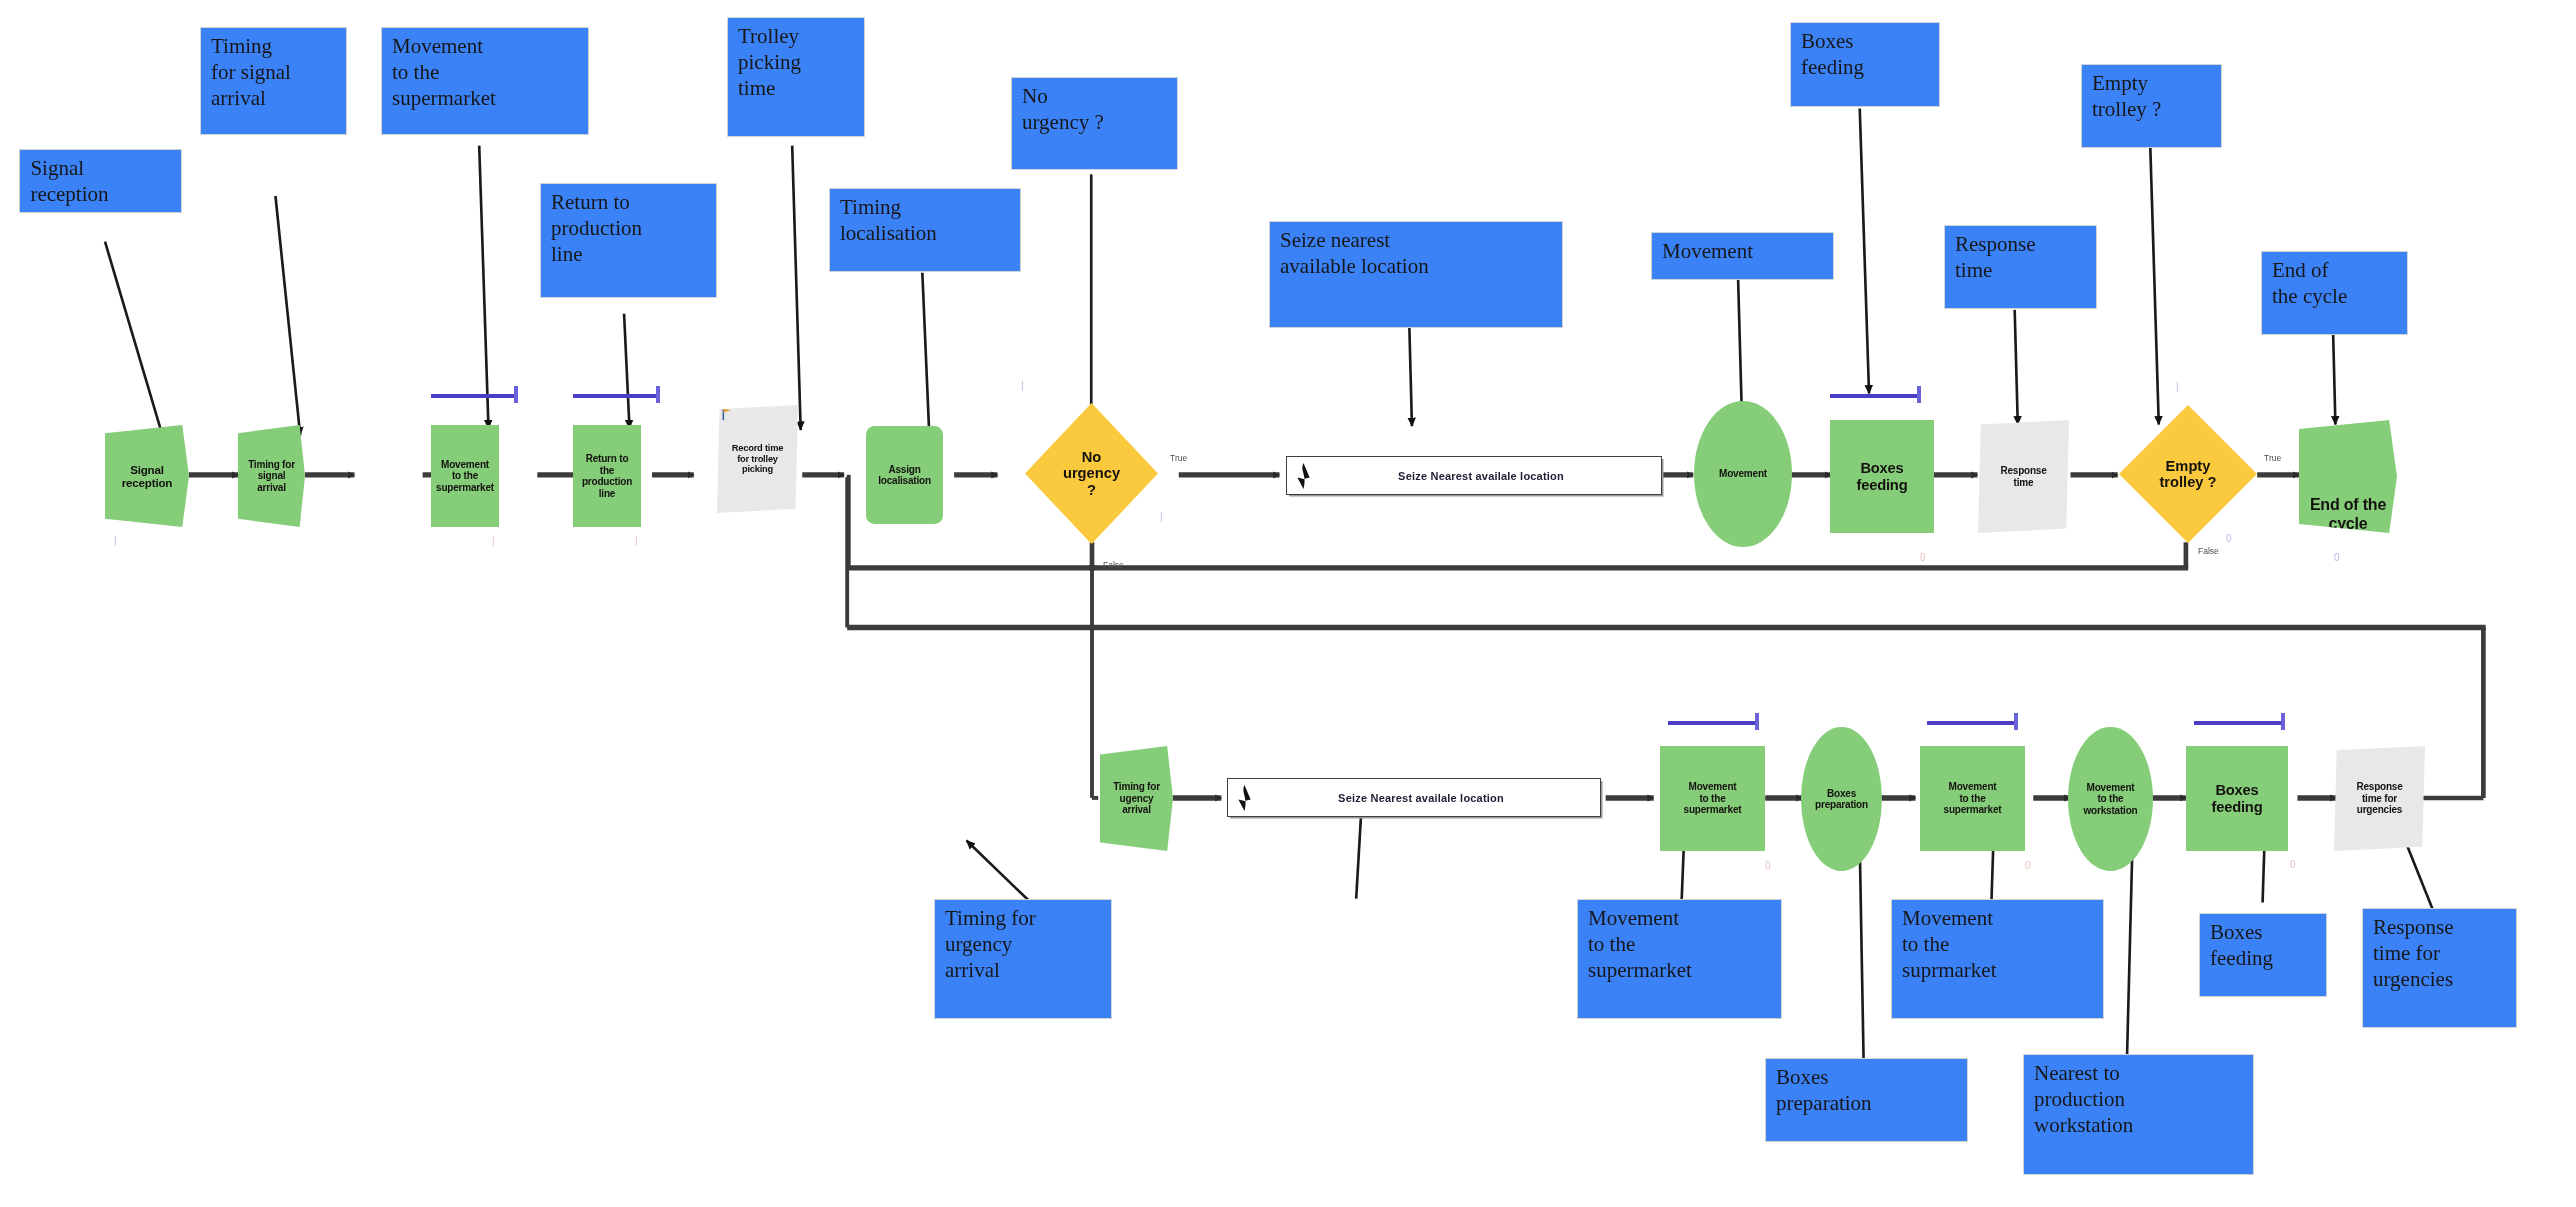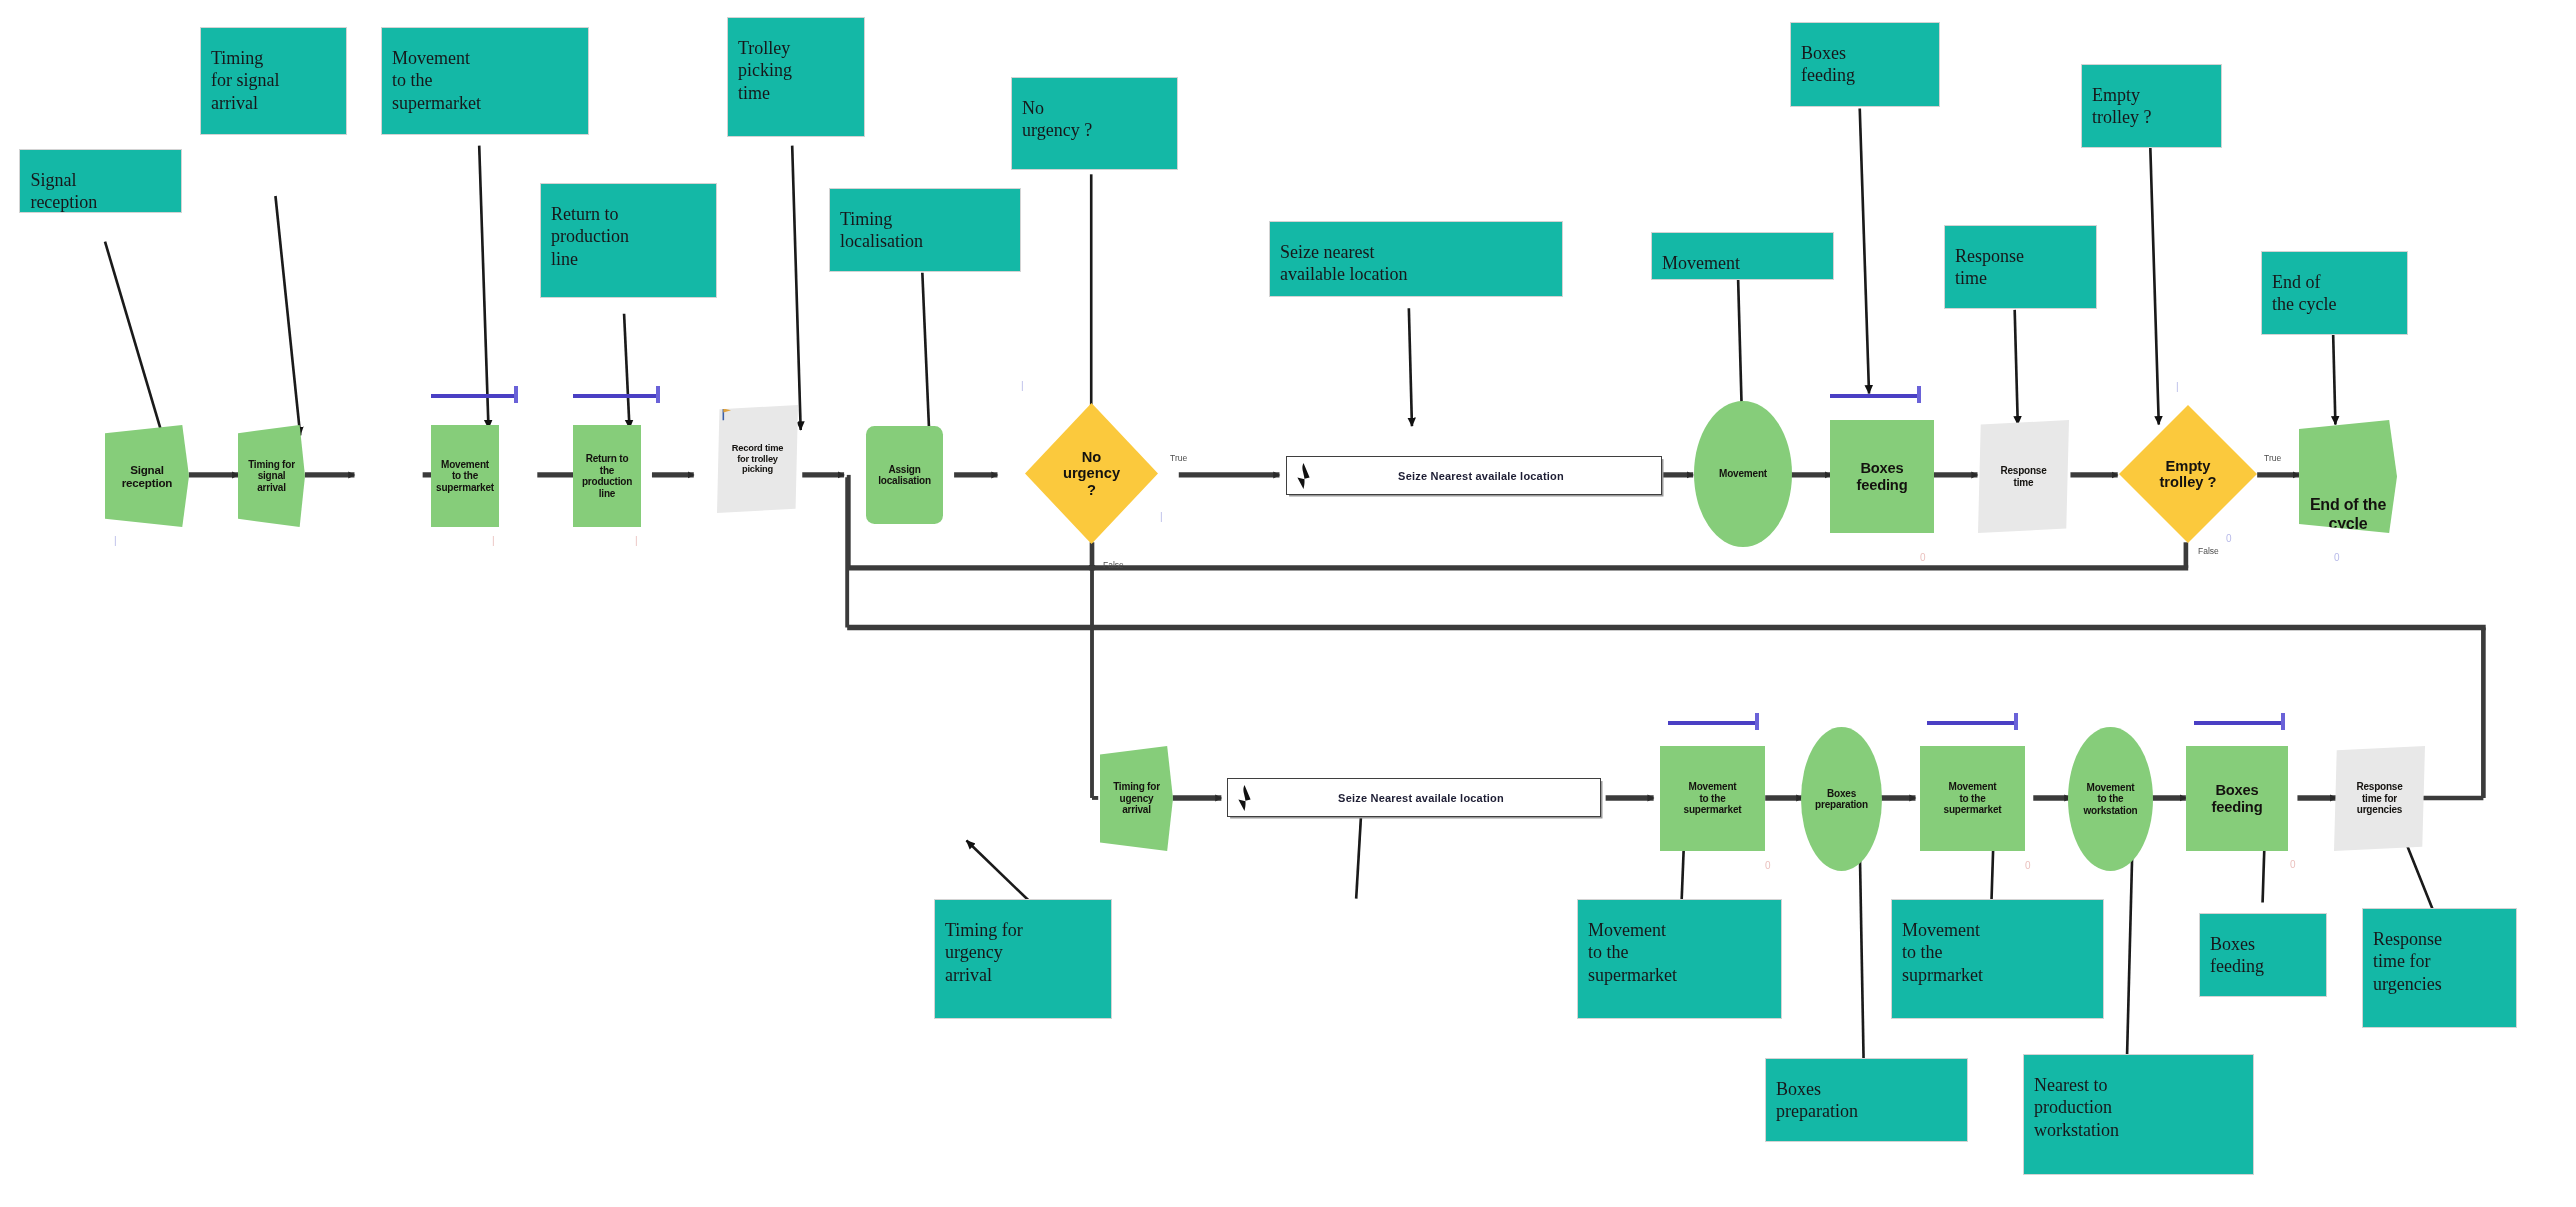--- a/index.html
+++ b/index.html
@@ -117,27 +117,27 @@
     position: absolute;
     font-family: "Liberation Sans", sans-serif;
     font-size: 8.5px;
     color: #4d4d4d;
     z-index: 6;
     white-space: nowrap;
   }
   
   .callout {
     position: absolute;
-    background: #14b8a6;
+    background: #3b82f6;
     border: 0.8px solid #d3d3d3;
     font-family: "Liberation Serif", serif;
-    font-size: 18px;
+    font-size: 21px;
     color: #17171a;
     line-height: 1.24;
-    padding: 19px 10px 7px 10px;
+    padding: 5px 10px 7px 10px;
     z-index: 8;
   }
   
   .flagicon {
     position: absolute;
     left: 3.9px; top: 2.3px;
     width: 12.4px; height: 14px;
     z-index: 7;
   }
 </style>
@@ -410,21 +410,21 @@
   <div class="callout" style="left:727px; top:17px; width:138px; height:120px; white-space:pre-line;">Trolley
 picking
 time</div>
 
   <div class="callout" style="left:829px; top:188px; width:192px; height:84px; white-space:pre-line;">Timing
 localisation</div>
 
   <div class="callout" style="left:1011px; top:77px; width:167px; height:93px; white-space:pre-line;">No
 urgency ?</div>
 
-  <div class="callout" style="left:1269px; top:221px; width:294px; height:76px; white-space:pre-line;">Seize nearest
+  <div class="callout" style="left:1269px; top:221px; width:294px; height:107px; white-space:pre-line;">Seize nearest
 available location</div>
 
   <div class="callout" style="left:1651px; top:232px; width:183px; height:48px; white-space:pre-line;">Movement</div>
 
   <div class="callout" style="left:1790px; top:22px; width:150px; height:85px; white-space:pre-line;">Boxes
 feeding</div>
 
   <div class="callout" style="left:1944px; top:225px; width:153px; height:84px; white-space:pre-line;">Response
 time</div>
 

